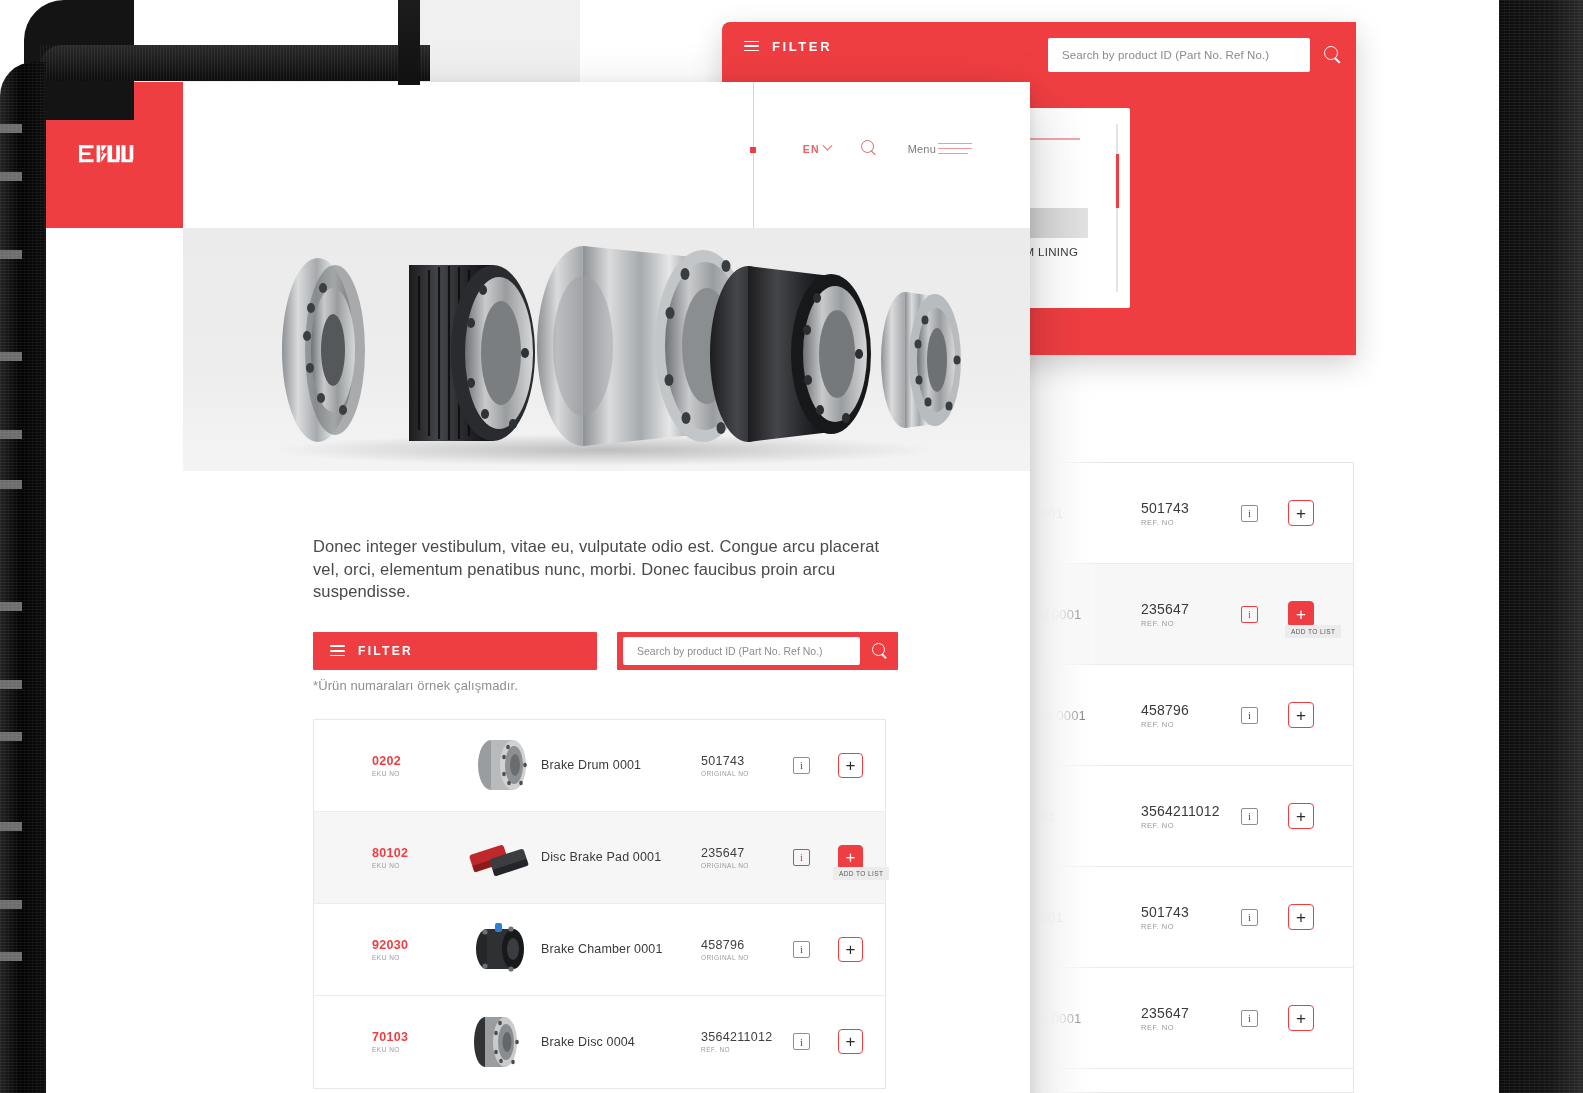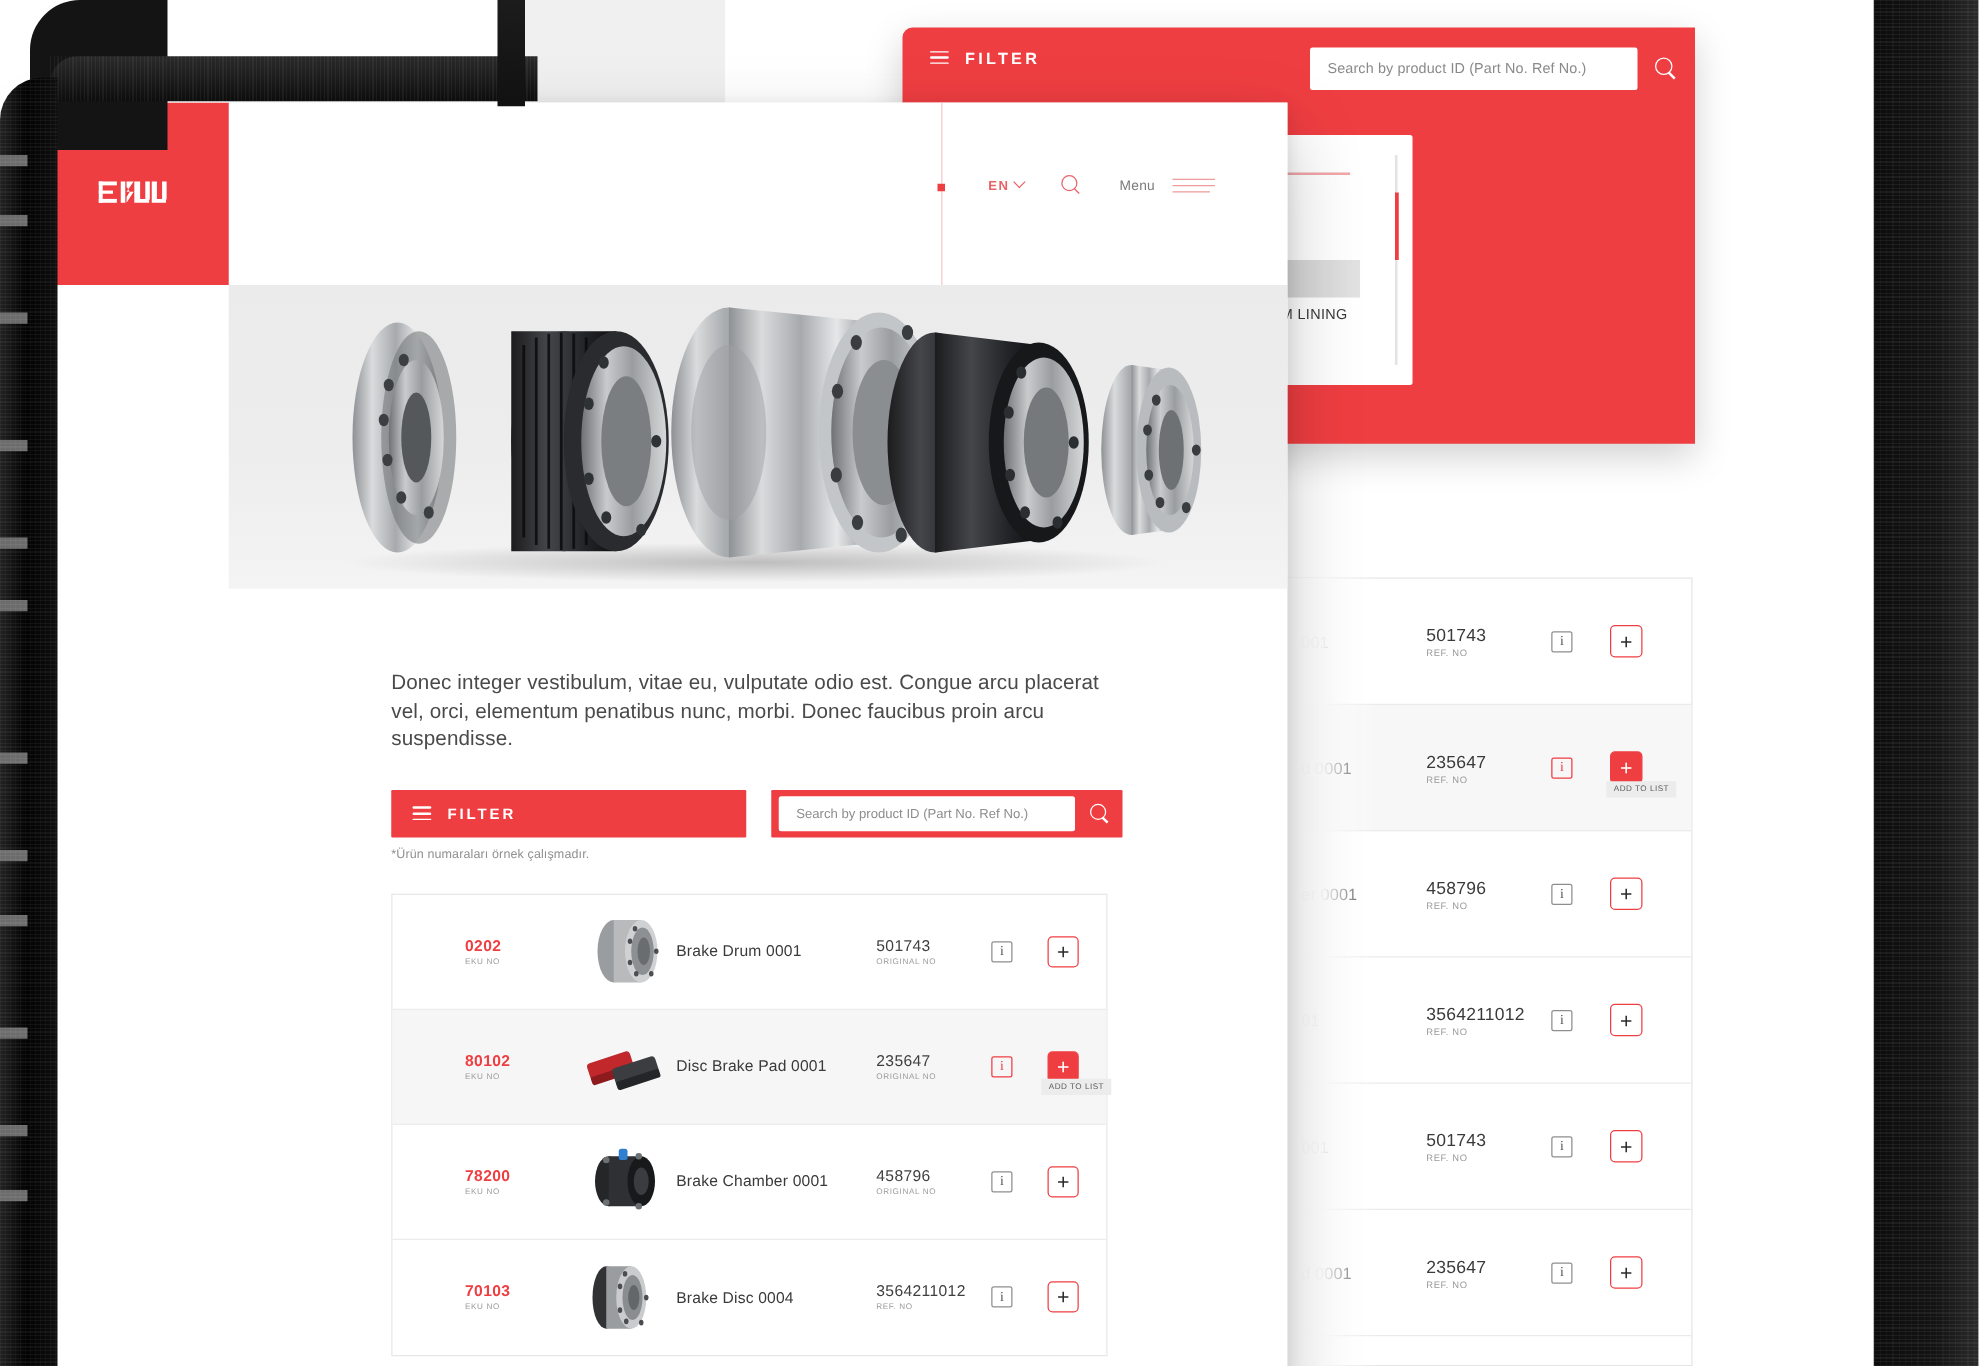--- a/index.html
+++ b/index.html
@@ -195,21 +195,21 @@
   .head-dot { position:absolute; left: 716px; top: 65px; width: 6px; height: 6px; background:#ef3e42; }
   .head-nav {
     position:absolute; right: 58px; top: 58px;
     display:flex; align-items:center; gap: 30px;
   }
   .nav-en { font-size: 10.5px; color:#e86366; letter-spacing: 1.2px; font-weight:bold; display:flex; align-items:center; gap:4px;}
   .chev { width: 7px; height: 7px; border-right: 1.3px solid #e86366; border-bottom: 1.3px solid #e86366; transform: rotate(45deg) translate(-2px,-2px); }
   .nav-search { width:17px; height:17px; position:relative; }
   .nav-search::before{ content:""; position:absolute; left:0;top:0;width:11px;height:11px;border:1.4px solid #e86366;border-radius:50%;}
   .nav-search::after{ content:""; position:absolute; left:10px;top:10px;width:6px;height:1.4px;background:#e86366;transform:rotate(45deg);transform-origin:left center;}
-  .nav-menu { display:flex; align-items:center; gap: 14px; }
+  .nav-menu { display:flex; align-items:center; gap: 2px; }
   .nav-menu .mtxt { font-size: 11px; color:#7c7c7c; letter-spacing:.2px; }
   .nav-burger { display:flex; flex-direction:column; gap:3.5px; width:34px; }
   .nav-burger i { display:block; height:1.6px; background:#ef9a9c; }
   .nav-burger i:nth-child(1){ width:34px; }
   .nav-burger i:nth-child(2){ width:34px; }
   .nav-burger i:nth-child(3){ width:30px; }
 
   
   .hero {
     position:relative; height: 243px; margin: 0 0 0 149px; width: 847px;
@@ -247,21 +247,21 @@
   .search-wrap .field {
     width: 237px; height: 28px; background:#fff; border-radius:2px; border: none;
     display:flex; align-items:center; padding-left: 14px;
     font-size: 10.5px; color:#8d8d8d; font-family:"Liberation Sans", sans-serif;
   }
   .search-wrap .field::placeholder { color:#8d8d8d; }
   .search-wrap .mag { margin-left: 12px; width: 16px; height:16px; }
   .search-wrap .mag::before{ width:11px;height:11px;}
   .search-wrap .mag::after{ left:10px;top:10px;width:6px;}
 
-  .note { margin-top: 8px; font-size: 10px; color:#909090; letter-spacing:.1px; }
+  .note { margin-top: 8px; font-size: 13px; color:#909090; letter-spacing:.1px; }
 
   
   .plist {
     margin-top: 26px; width: 573px; border: 1px solid #e8e8e8; background:#fff;
   }
   .prow {
     position:relative; height: 92px; display:flex; align-items:center;
     border-bottom: 1px solid #ececec; padding-left: 36px; justify-content: center;
   }
   .prow.alt { background:#f6f6f6; }
@@ -617,21 +617,21 @@
               <div class="lbl">ORIGINAL NO</div>
             </div>
             <div class="p-acts">
               <div class="ibox red">i</div>
               <div class="plusbtn filled">+</div>
               <div class="tooltip" style="left:40px;top:22px">ADD TO LIST</div>
             </div>
           </div>
           <div class="prow">
             <div class="p-eku">
-              <div class="num">78200</div>
+              <div class="num">92030</div>
               <div class="lbl">EKU NO</div>
             </div>
             <div class="p-thumb">
               <svg viewBox="0 0 74 56" width="74" height="56">
                 <ellipse cx="24" cy="28" rx="11" ry="20" fill="#242628"></ellipse>
                 <rect x="24" y="8" width="26" height="40" fill="#2e3033"></rect>
                 <ellipse cx="50" cy="28" rx="11" ry="20" fill="#17191b"></ellipse>
                 <ellipse cx="50" cy="28" rx="6" ry="11" fill="#3a3c3f"></ellipse>
                 <rect x="32" y="2" width="7" height="9" rx="2" fill="#2f7fd0"></rect>
                 <circle cx="22" cy="11" r="2.6" fill="#6d7073"></circle>

